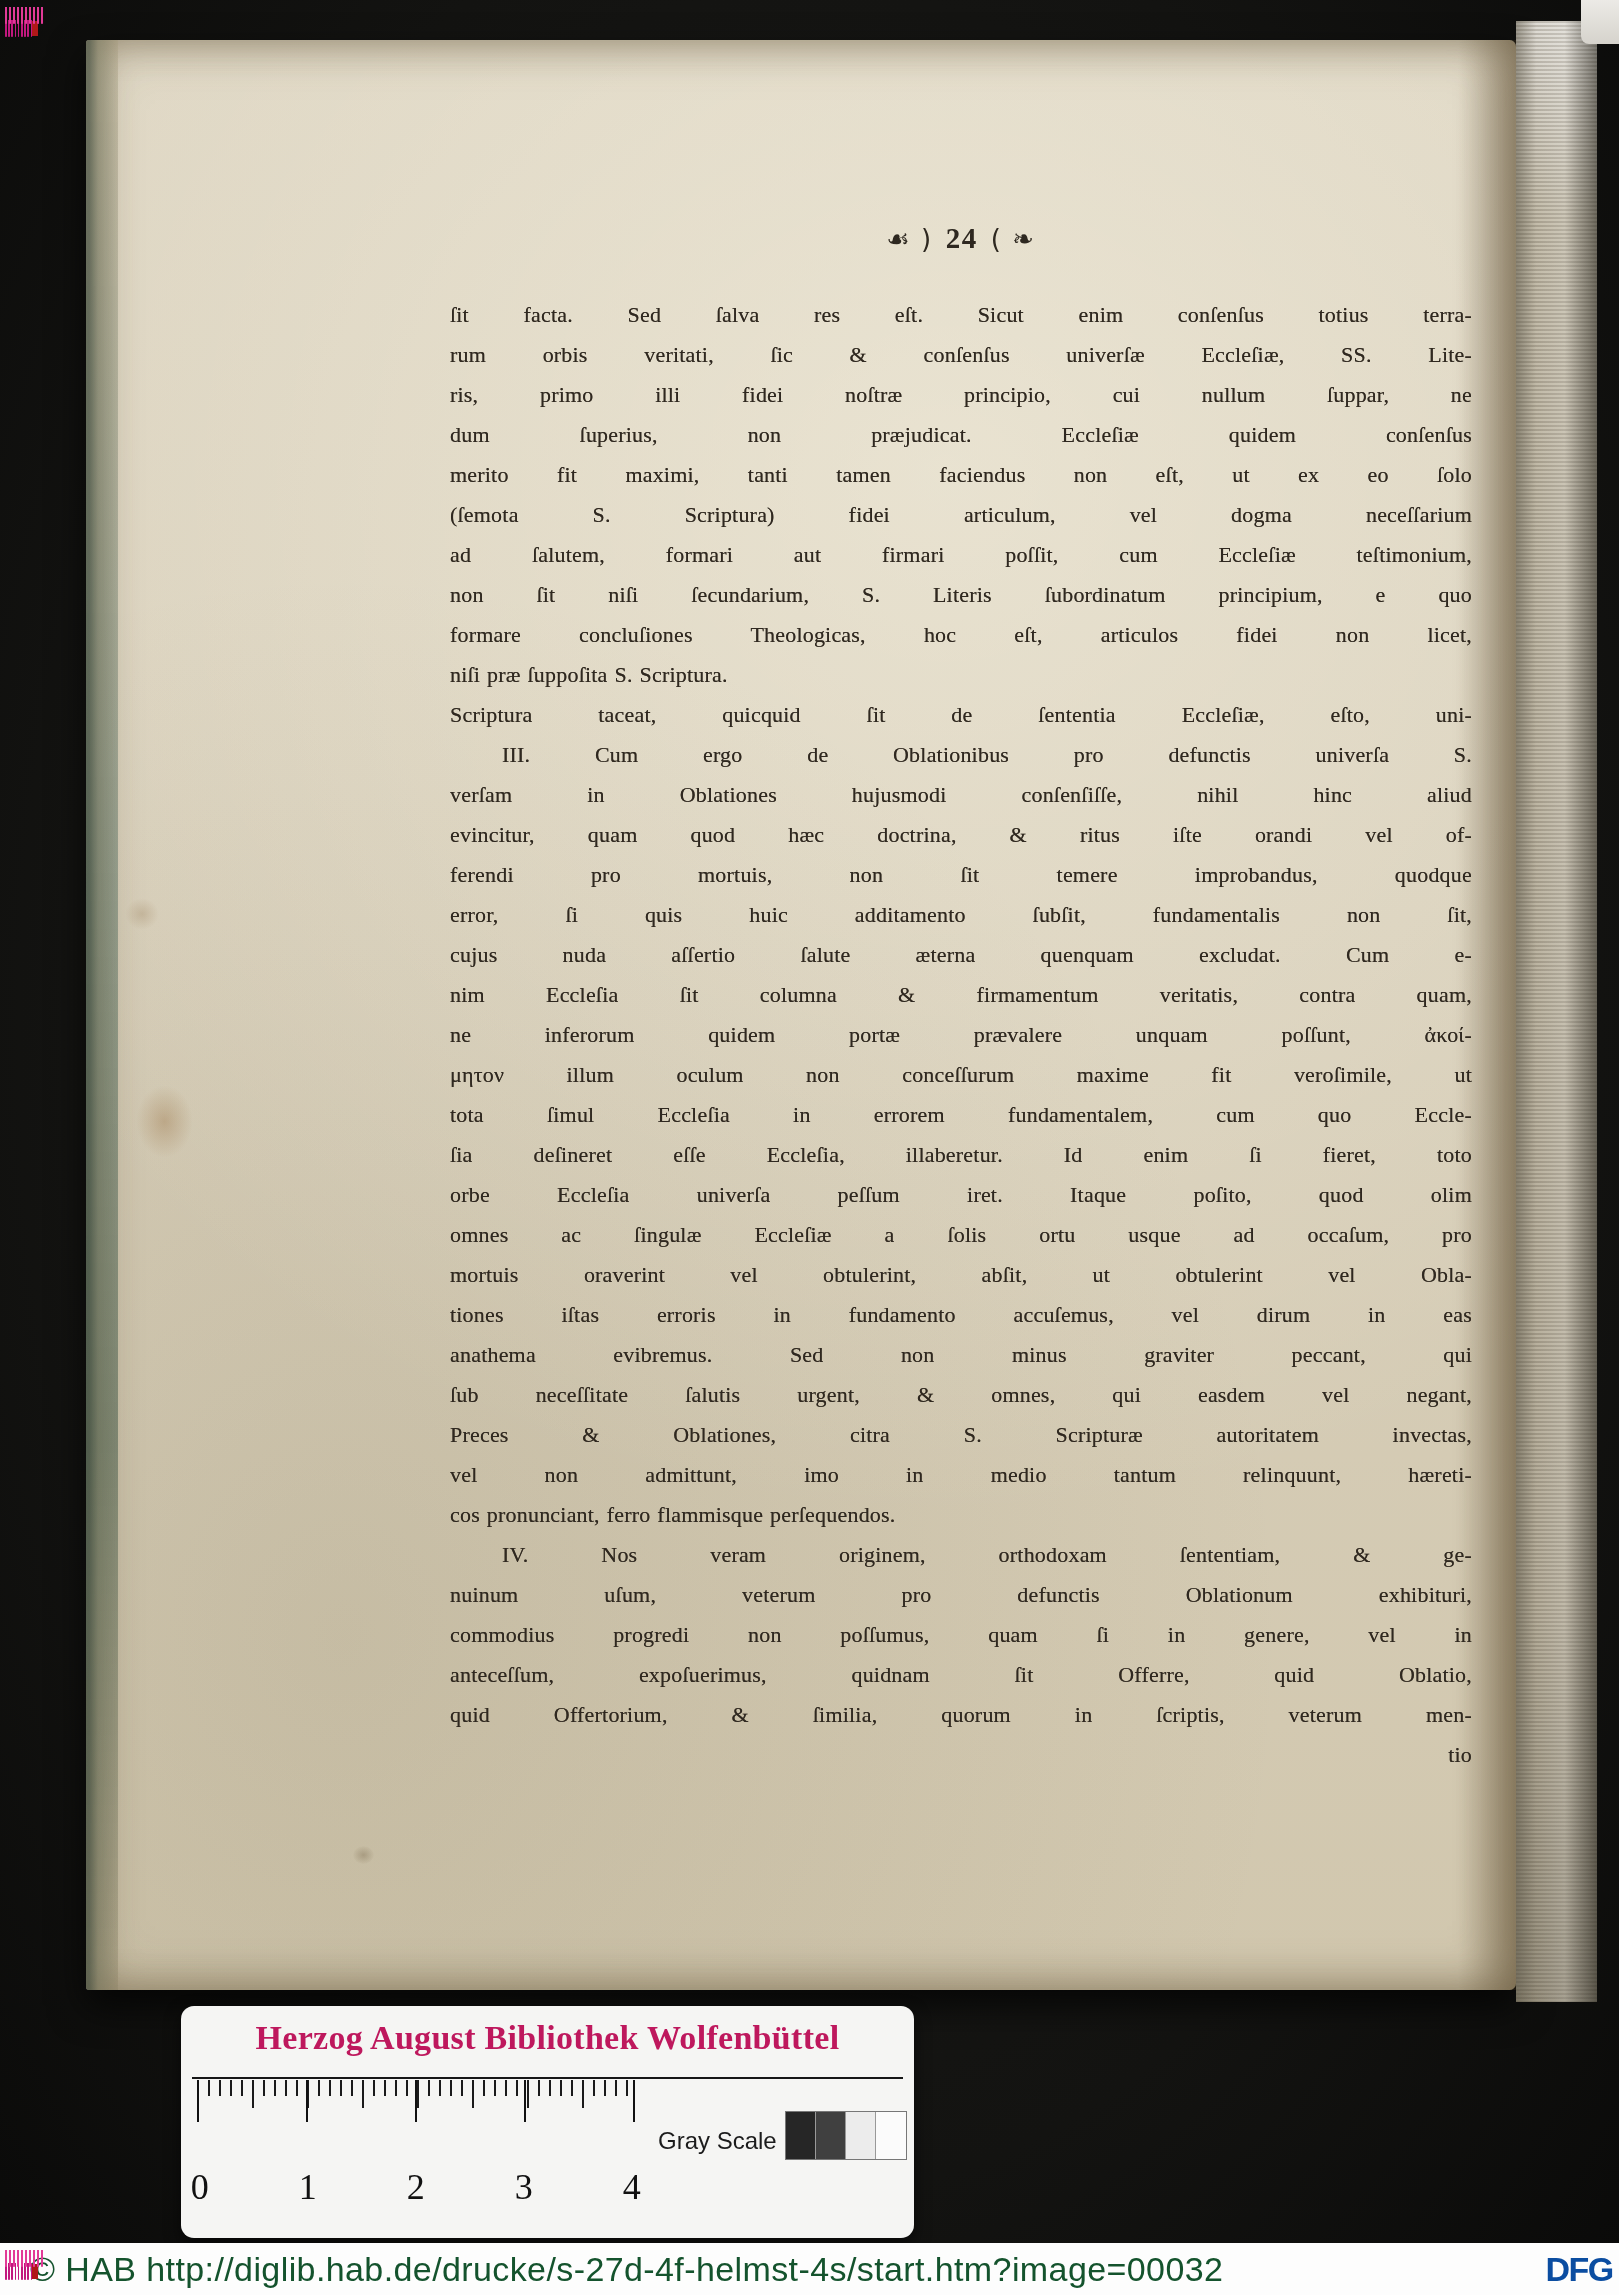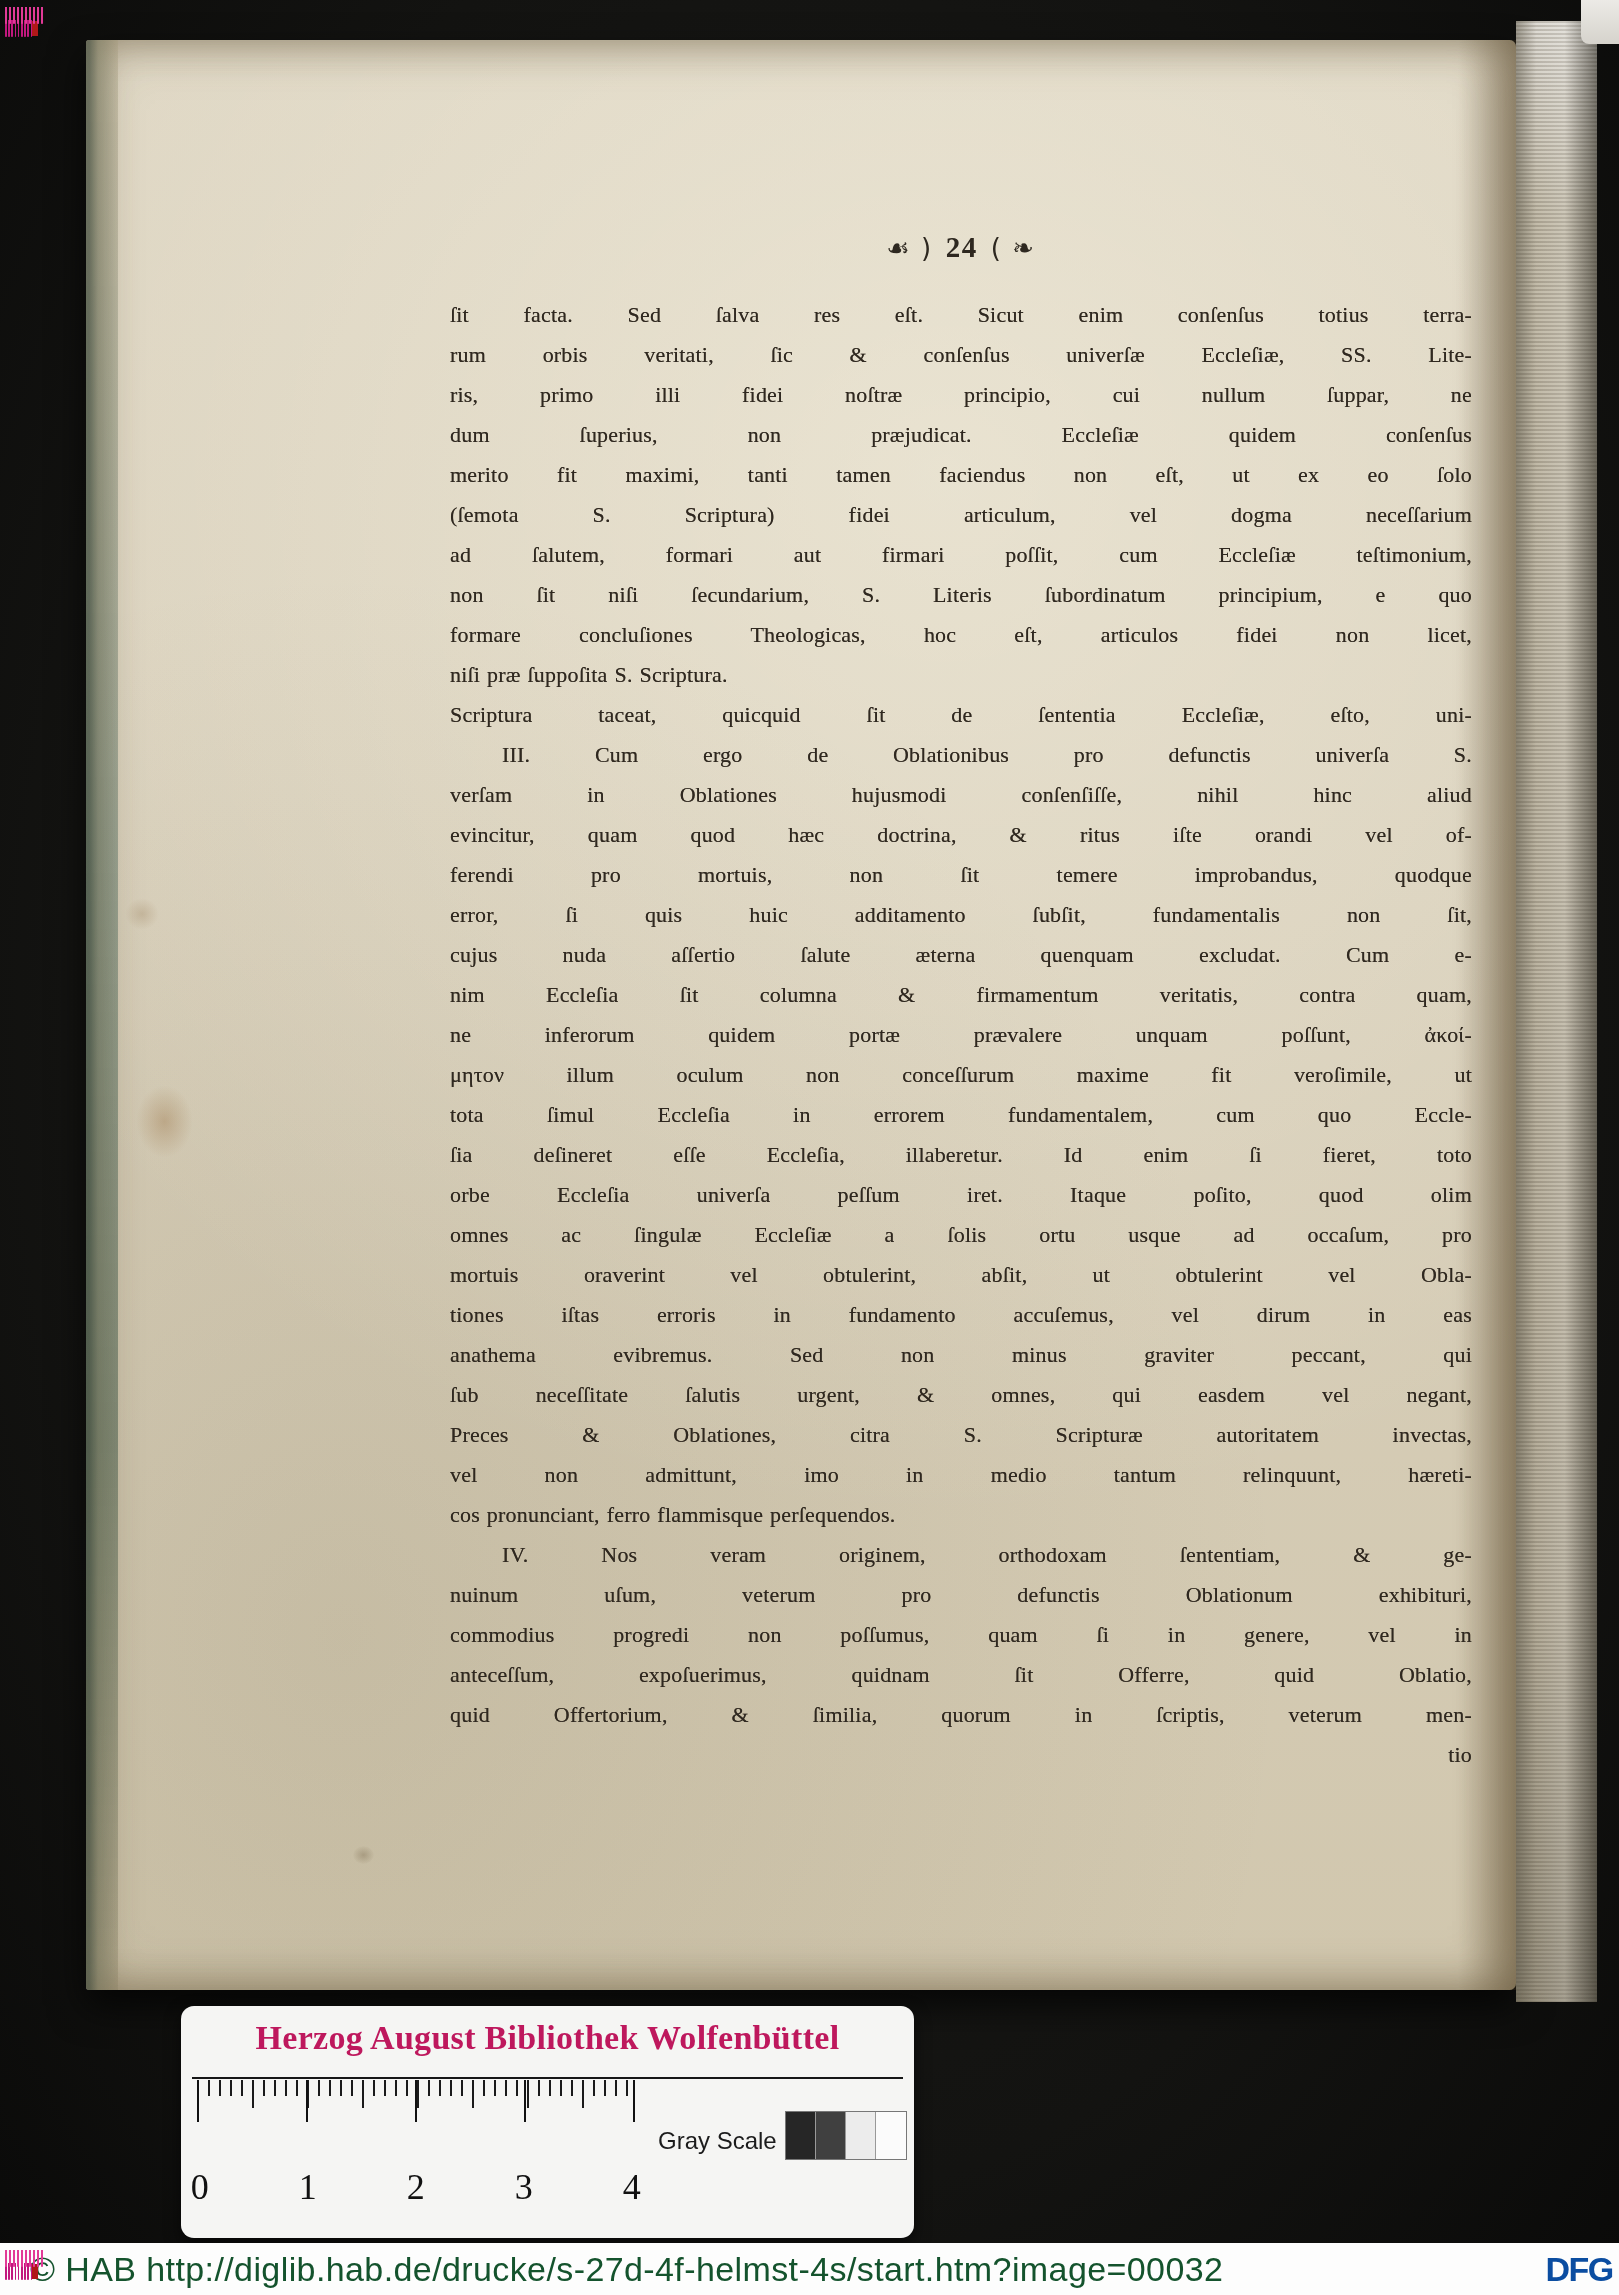--- a/index.html
+++ b/index.html
@@ -49,21 +49,21 @@
   .stain { position: absolute; border-radius: 50%; pointer-events: none; }
   .stain.s1 { left: 50px; top: 1045px; width: 57px; height: 73px;
     background: radial-gradient(ellipse, rgba(145,100,48,0.32), rgba(0,0,0,0) 70%); }
   .stain.s2 { left: 39px; top: 858px; width: 34px; height: 32px;
     background: radial-gradient(ellipse, rgba(130,95,50,0.22), rgba(0,0,0,0) 70%); }
   .stain.s3 { left: 267px; top: 1806px; width: 21px; height: 18px;
     background: radial-gradient(ellipse, rgba(90,70,40,0.28), rgba(0,0,0,0) 75%); }
 
   
   .page-header {
-    position: absolute; left: 364px; top: 191px; width: 1022px;
+    position: absolute; left: 364px; top: 182px; width: 1022px;
     text-align: center; font-size: 29px; color: #2e2820; letter-spacing: 1.6px;
   }
   .page-header .orn { font-family: "DejaVu Sans", sans-serif; font-size: 26px; margin: 0 8px; }
   .page-header .pagenum { font-weight: bold; margin: 0 4.9px; }
 
   
   .text-block {
     position: absolute; left: 364px; top: 243px; width: 1022px;
     font-size: 22px; line-height: 40px; color: #2f2820;
     letter-spacing: 0.2px; word-spacing: 1.2px;

